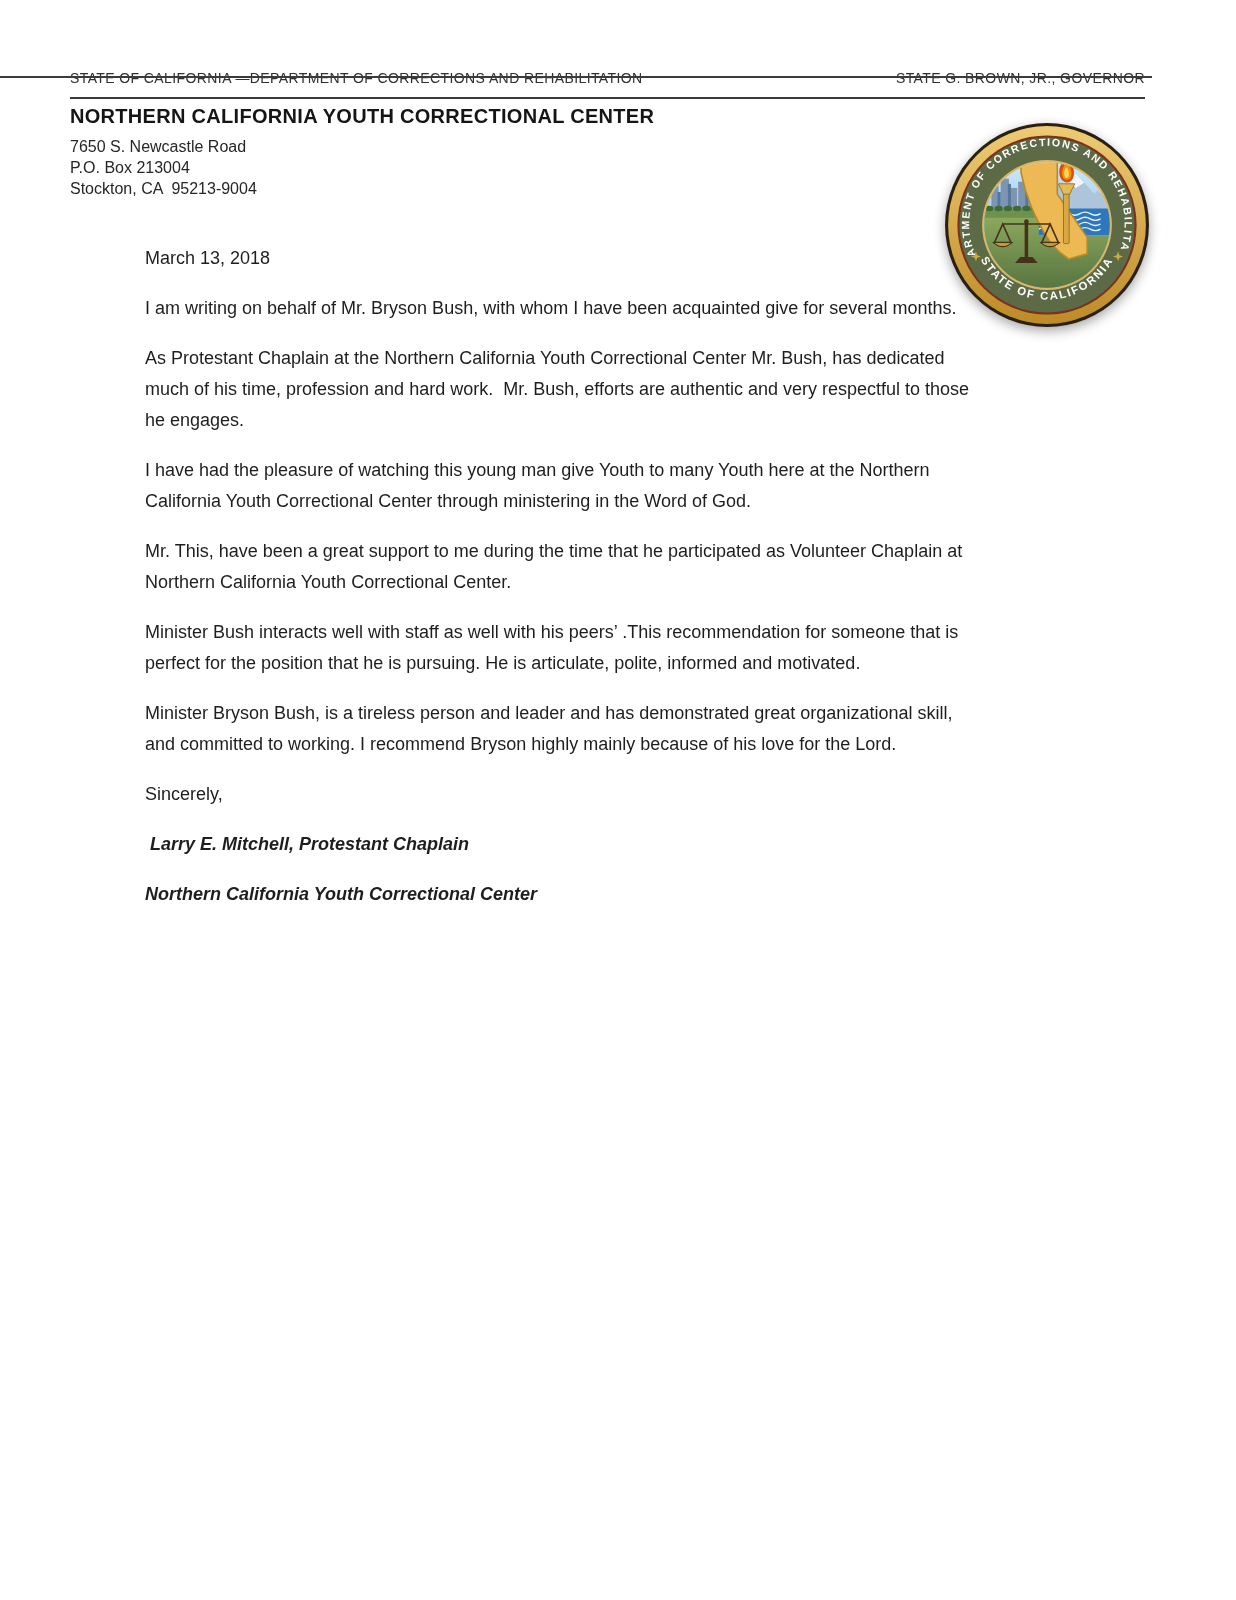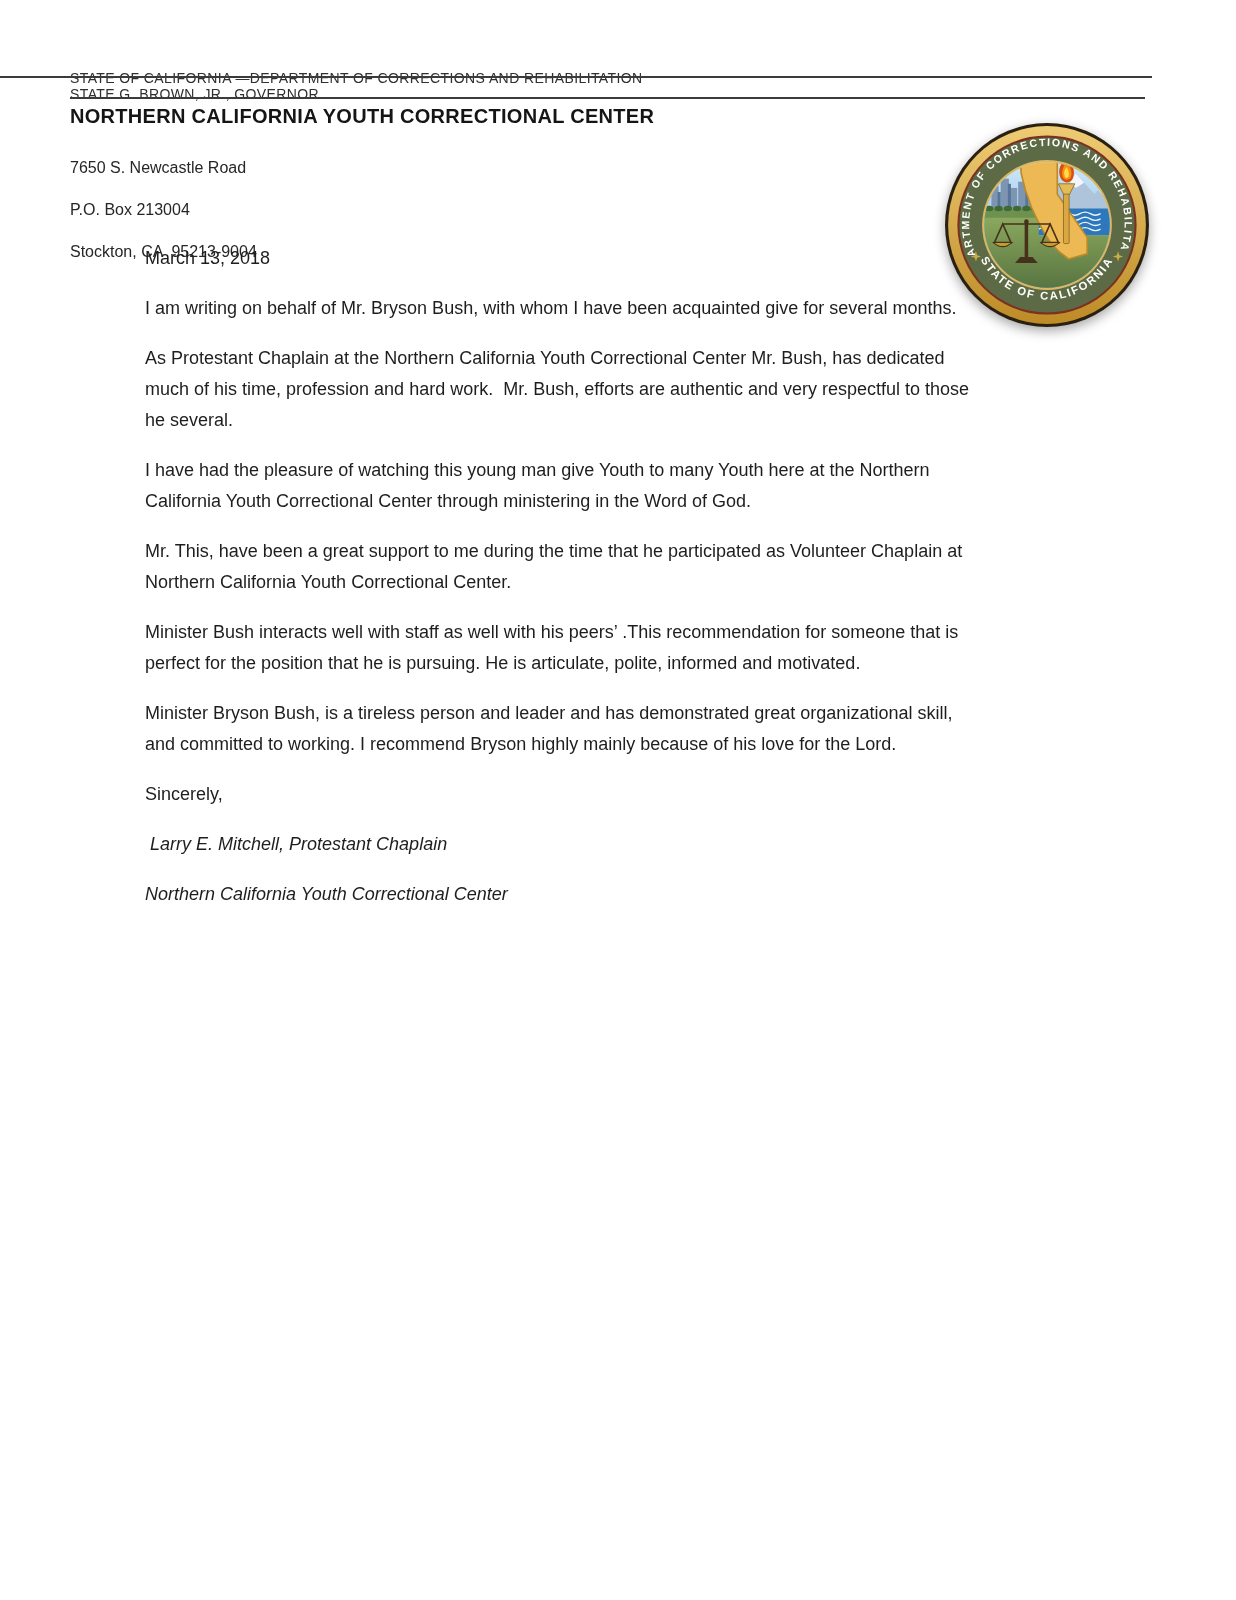--- a/index.html
+++ b/index.html
@@ -18,21 +18,20 @@
   .letterhead {
     position: absolute;
     top: 70px; left: 70px; right: 91px;
     display: flex;
     justify-content: space-between;
     font-size: 14px;
     letter-spacing: 0.4px;
     color: #2f2f2f;
     line-height: 16px;
     white-space: nowrap;
-    flex-direction: column;
   }
   .strike-line {
     position: absolute;
     top: 76px; left: 0;
     width: 1152px; height: 2px;
     background: #3b3b3b;
   }
   .header-rule {
     position: absolute;
     top: 97px; left: 70px;
@@ -48,21 +47,21 @@
     color: #151515;
     line-height: 24px;
   }
   .facility-address {
     position: absolute;
     top: 136px; left: 70px;
     font-size: 16px;
     line-height: 21px;
     color: #262626;
   }
-  .facility-address div { white-space: pre; margin-top: 21px; }
+  .facility-address div { white-space: pre; }
 
   
   .seal {
     position: absolute;
     left: 944px; top: 122px;
     width: 206px; height: 206px;
   }
   .seal svg { width: 100%; height: 100%; filter: drop-shadow(0 4px 6px rgba(0,0,0,0.35)); }
 
   
@@ -72,21 +71,21 @@
     width: 960px;
     font-size: 18px;
     line-height: 31px;
     color: #1e1e1e;
   }
   .letter-body p {
     margin: 0 0 19px 0;
     white-space: pre-wrap;
   }
   .signature {
-    font-weight: normal;
+    font-weight: bold;
     font-style: italic;
   }
 </style>
 </head>
 <body>
 
 <div class="page">
 
   <div class="letterhead">
     <span>STATE OF CALIFORNIA —DEPARTMENT OF CORRECTIONS AND REHABILITATION</span>
@@ -205,21 +204,21 @@
       <path d="M0,-5 L1.2,-1.2 L5,0 L1.2,1.2 L0,5 L-1.2,1.2 L-5,0 L-1.2,-1.2 Z" transform="translate(31,130.5)" fill="#c9ad45"></path>
       <path d="M0,-5 L1.2,-1.2 L5,0 L1.2,1.2 L0,5 L-1.2,1.2 L-5,0 L-1.2,-1.2 Z" transform="translate(169,130.5)" fill="#c9ad45"></path>
     </svg>
   </div>
 
   <div class="letter-body">
     <p>March 13, 2018</p>
     <p>I am writing on behalf of Mr. Bryson Bush, with whom I have been acquainted give for several months.</p>
     <p>As Protestant Chaplain at the Northern California Youth Correctional Center Mr. Bush, has dedicated
 much of his time, profession and hard work.  Mr. Bush, efforts are authentic and very respectful to those
-he several.</p>
+he engages.</p>
     <p>I have had the pleasure of watching this young man give Youth to many Youth here at the Northern
 California Youth Correctional Center through ministering in the Word of God.</p>
     <p>Mr. This, have been a great support to me during the time that he participated as Volunteer Chaplain at
 Northern California Youth Correctional Center.</p>
     <p>Minister Bush interacts well with staff as well with his peers’ .This recommendation for someone that is
 perfect for the position that he is pursuing. He is articulate, polite, informed and motivated.</p>
     <p>Minister Bryson Bush, is a tireless person and leader and has demonstrated great organizational skill,
 and committed to working. I recommend Bryson highly mainly because of his love for the Lord.</p>
     <p>Sincerely,</p>
     <p class="signature"> Larry E. Mitchell, Protestant Chaplain</p>

